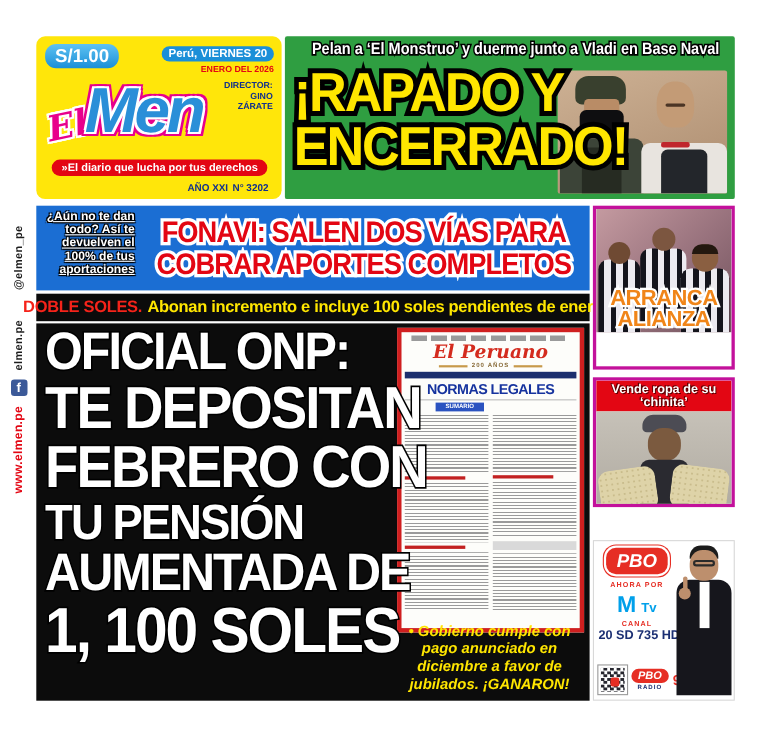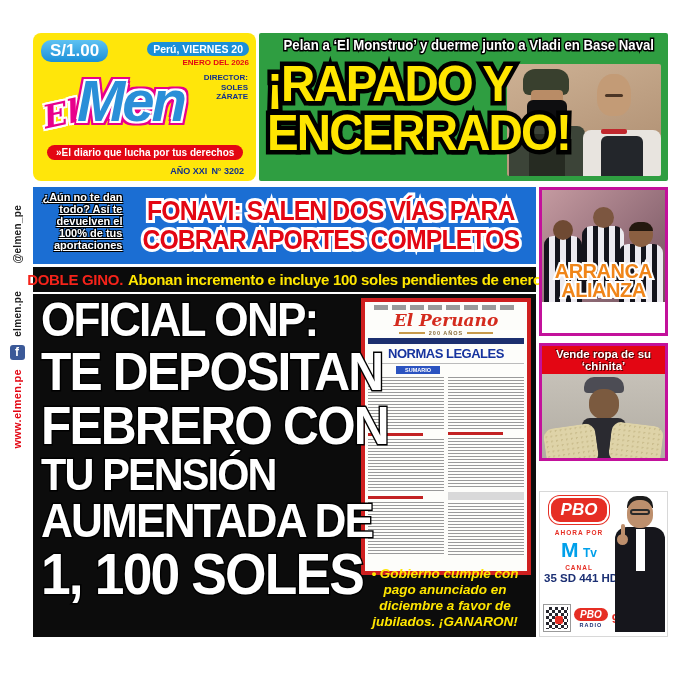--- a/index.html
+++ b/index.html
@@ -164,21 +164,21 @@
   </div>
 
   <div class="masthead">
     <div class="price">S/1.00</div>
     <div class="dateblock">
       <div class="date1">Perú, VIERNES 20</div>
       <div class="date2">ENERO DEL 2026</div>
     </div>
     <div class="director">
       <div>DIRECTOR:</div>
-      <div>SOLES</div>
+      <div>GINO</div>
       <div>ZÁRATE</div>
     </div>
     <div class="logo-el">El</div>
     <div class="logo-men">Men</div>
     <div class="tagline">»El diario que lucha por tus derechos</div>
     <div class="issue-row">
       <span>AÑO XXI</span>
       <span>N° 3202</span>
     </div>
   </div>
@@ -205,21 +205,21 @@
 
   <div class="fonavi">
     <div class="fonavi-note">¿Aún no te dan todo? Así te devuelven el 100% de tus aportaciones</div>
     <div class="fonavi-main">
       <div class="fonavi-line stroke stk-w4" data-text="FONAVI: SALEN DOS VÍAS PARA">FONAVI: SALEN DOS VÍAS PARA</div>
       <div class="fonavi-line stroke stk-w4" data-text="COBRAR APORTES COMPLETOS">COBRAR APORTES COMPLETOS</div>
     </div>
   </div>
 
   <div class="strap">
-    <span class="lead-word">DOBLE GINO.</span>
+    <span class="lead-word">DOBLE SOLES.</span>
     <span class="rest">Abonan incremento e incluye 100 soles pendientes de enero</span>
   </div>
 
   <div class="mainbox">
     <div class="peruano">
       <div class="p-topbar"></div>
       <div class="p-mast">El Peruano</div>
       <div class="p-anniv">
         <span class="line"></span>
         <span class="txt">200 AÑOS</span>
@@ -286,21 +286,21 @@
 
   <div class="pbo">
     <div class="pbo-left">
       <div class="pbo-logo">PBO</div>
       <div class="ahora">AHORA POR</div>
       <div class="movistar">
         <span class="m">M</span>
         <span class="tv">Tv</span>
       </div>
       <div class="canal">CANAL</div>
-      <div class="channels">35 SD  441 HD</div>
+      <div class="channels">20 SD  735 HD</div>
     </div>
     <div class="pbo-bottom">
       <div class="qr"></div>
       <div class="pbo-radio">
         <div class="badge">PBO</div>
         <div class="sub">RADIO</div>
       </div>
       <div class="freq">
         <span>91.9</span><span class="fm">FM</span>
       </div>

